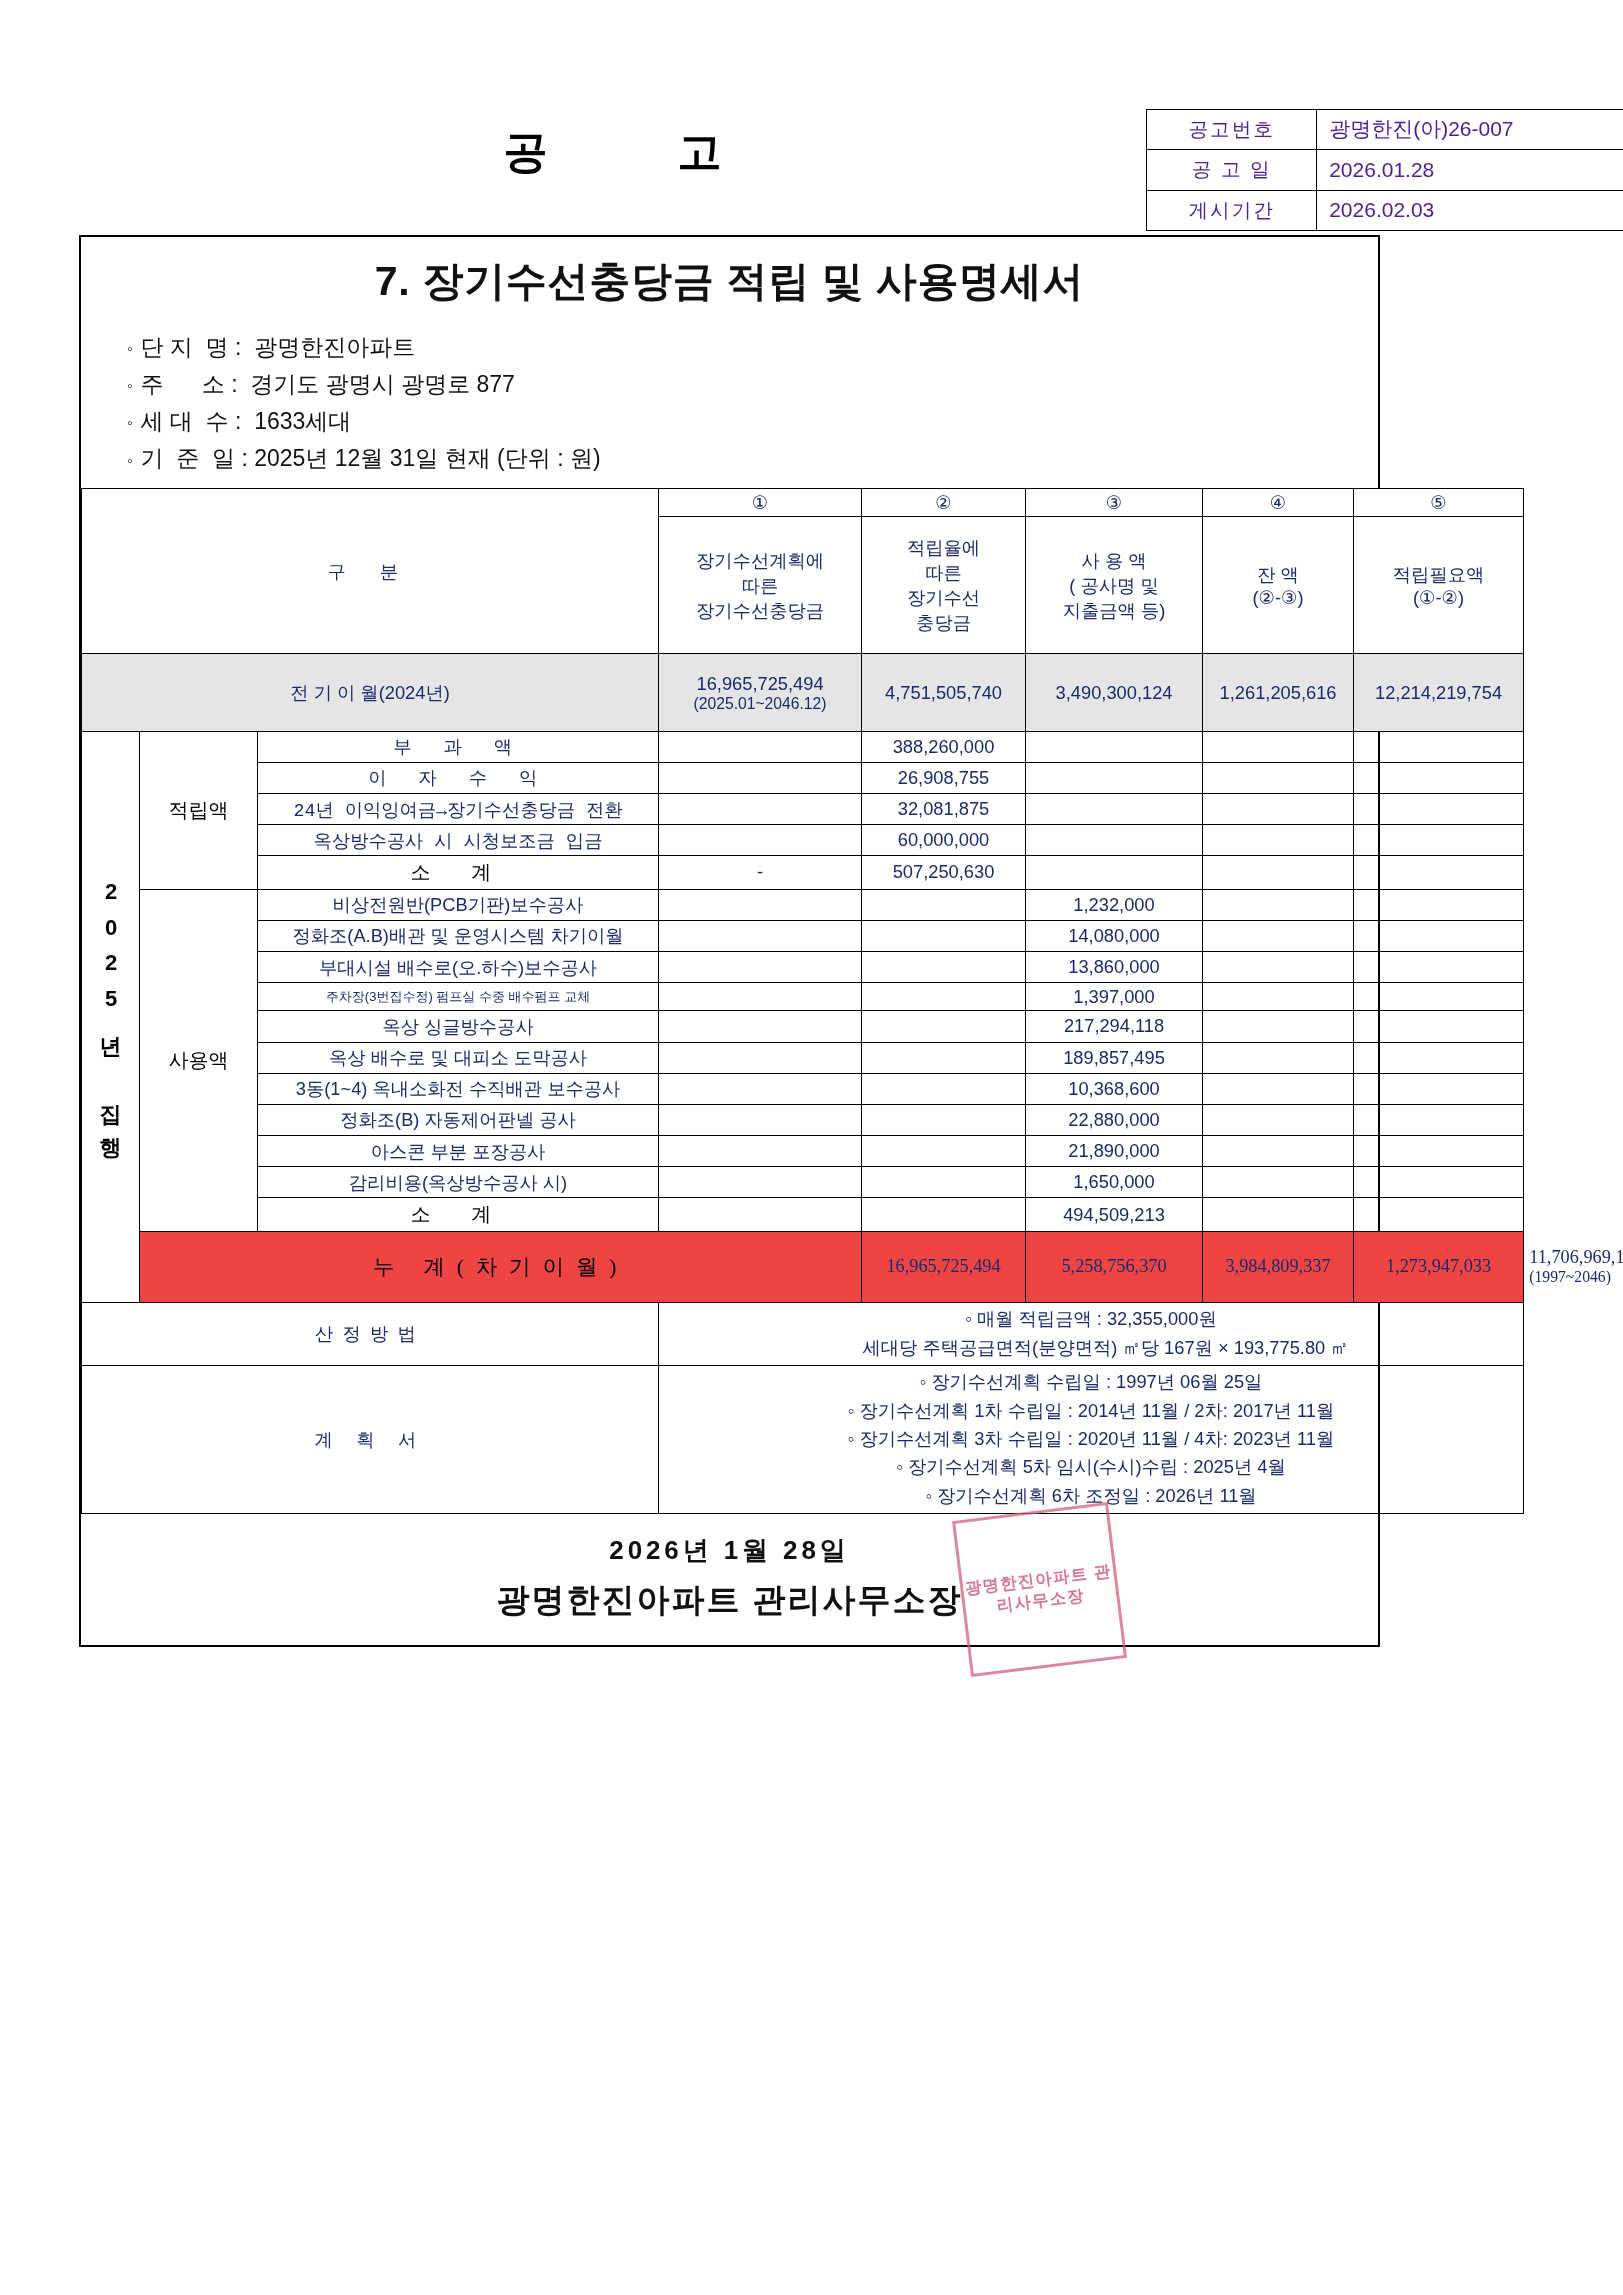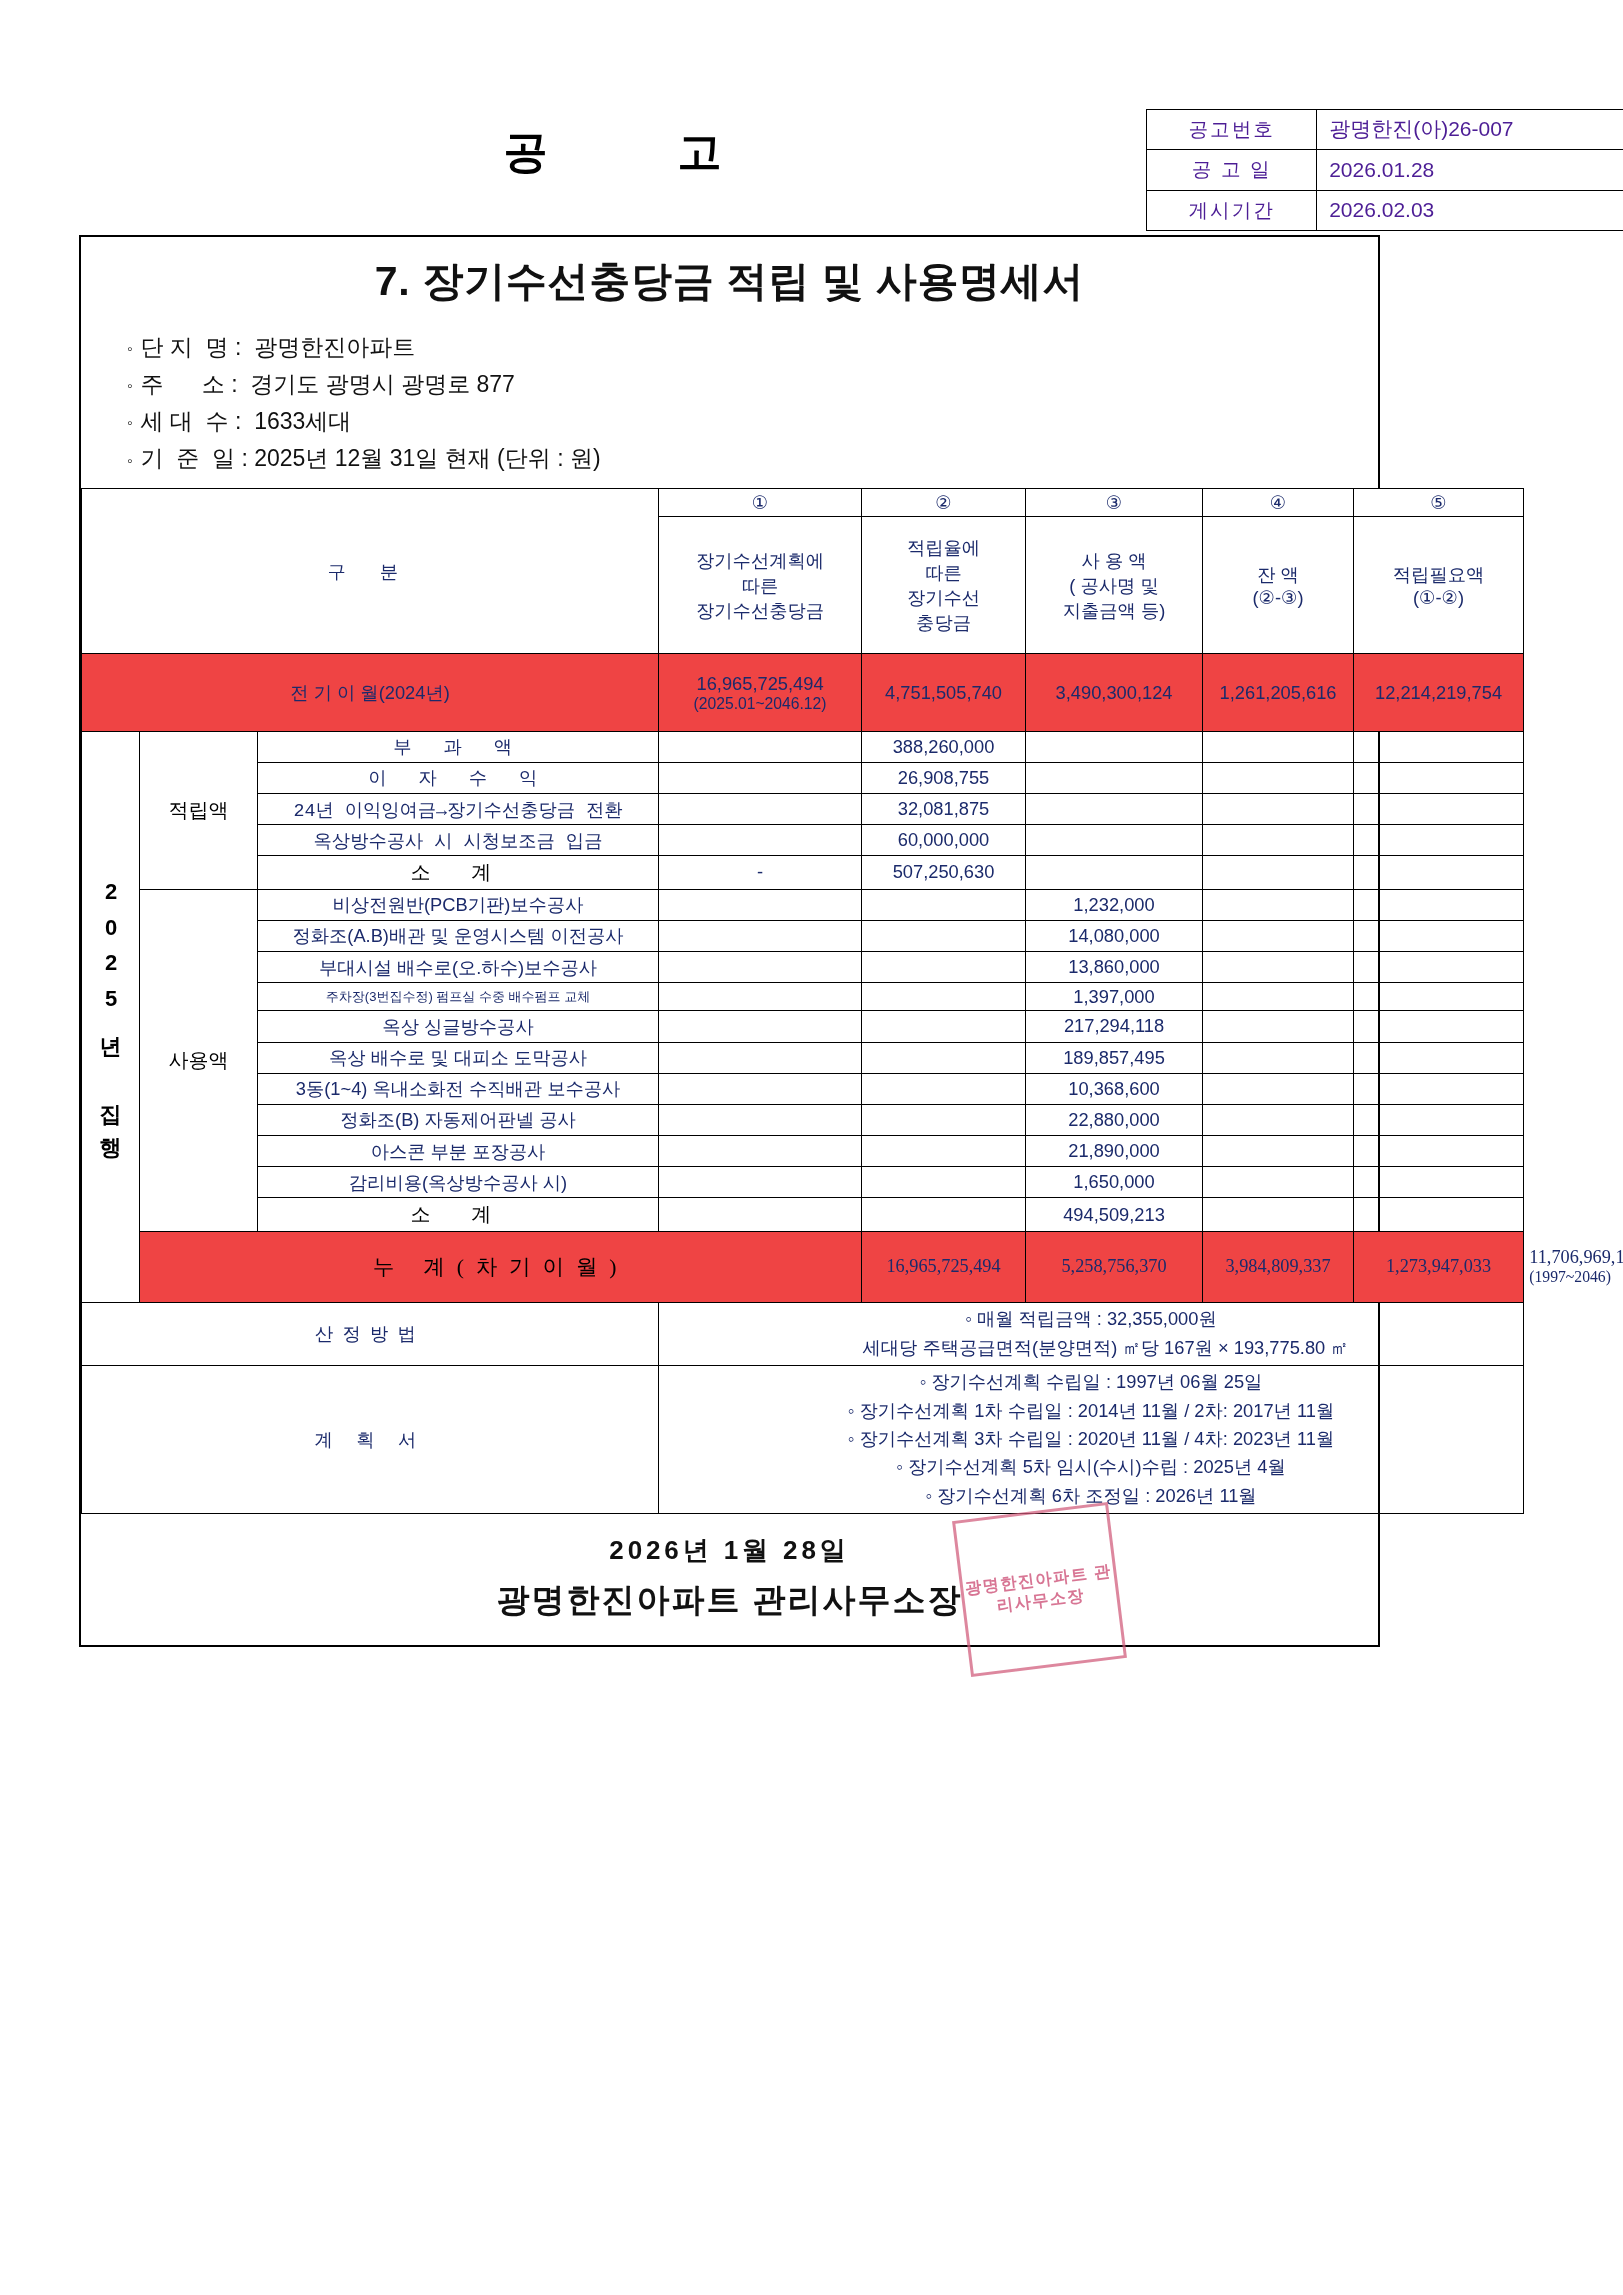--- a/index.html
+++ b/index.html
@@ -113,21 +113,21 @@
   .circ {
     font-size: 19.6px;
     color: #000;
   }
   td.gubun {
     font-size: 25px;
     letter-spacing: 14.4px;
     color: #000;
   }
   .row-prev td {
-    background: #ef4444;
+    background: #e5e5e5;
     color: #000;
     font-size: 20px;
     height: 71px;
   }
   .row-prev td.num { color: #1b2a6b; }
   .small { font-size: 15.7px; }
   .itemlbl {
     text-align: left;
     color: #1b2a6b;
     font-size: 17.7px;
@@ -352,21 +352,21 @@
           <span>사용액</span>
         </td>
         <td class="itemlbl">비상전원반(PCB기판)보수공사</td>
         <td></td>
         <td></td>
         <td>1,232,000</td>
         <td></td>
         <td></td>
       </tr>
       <tr>
-        <td class="itemlbl">정화조(A.B)배관 및 운영시스템 이전공사</td>
+        <td class="itemlbl">정화조(A.B)배관 및 운영시스템 차기이월</td>
         <td></td>
         <td></td>
         <td>14,080,000</td>
         <td></td>
         <td></td>
       </tr>
       <tr>
         <td class="itemlbl">부대시설 배수로(오.하수)보수공사</td>
         <td></td>
         <td></td>

